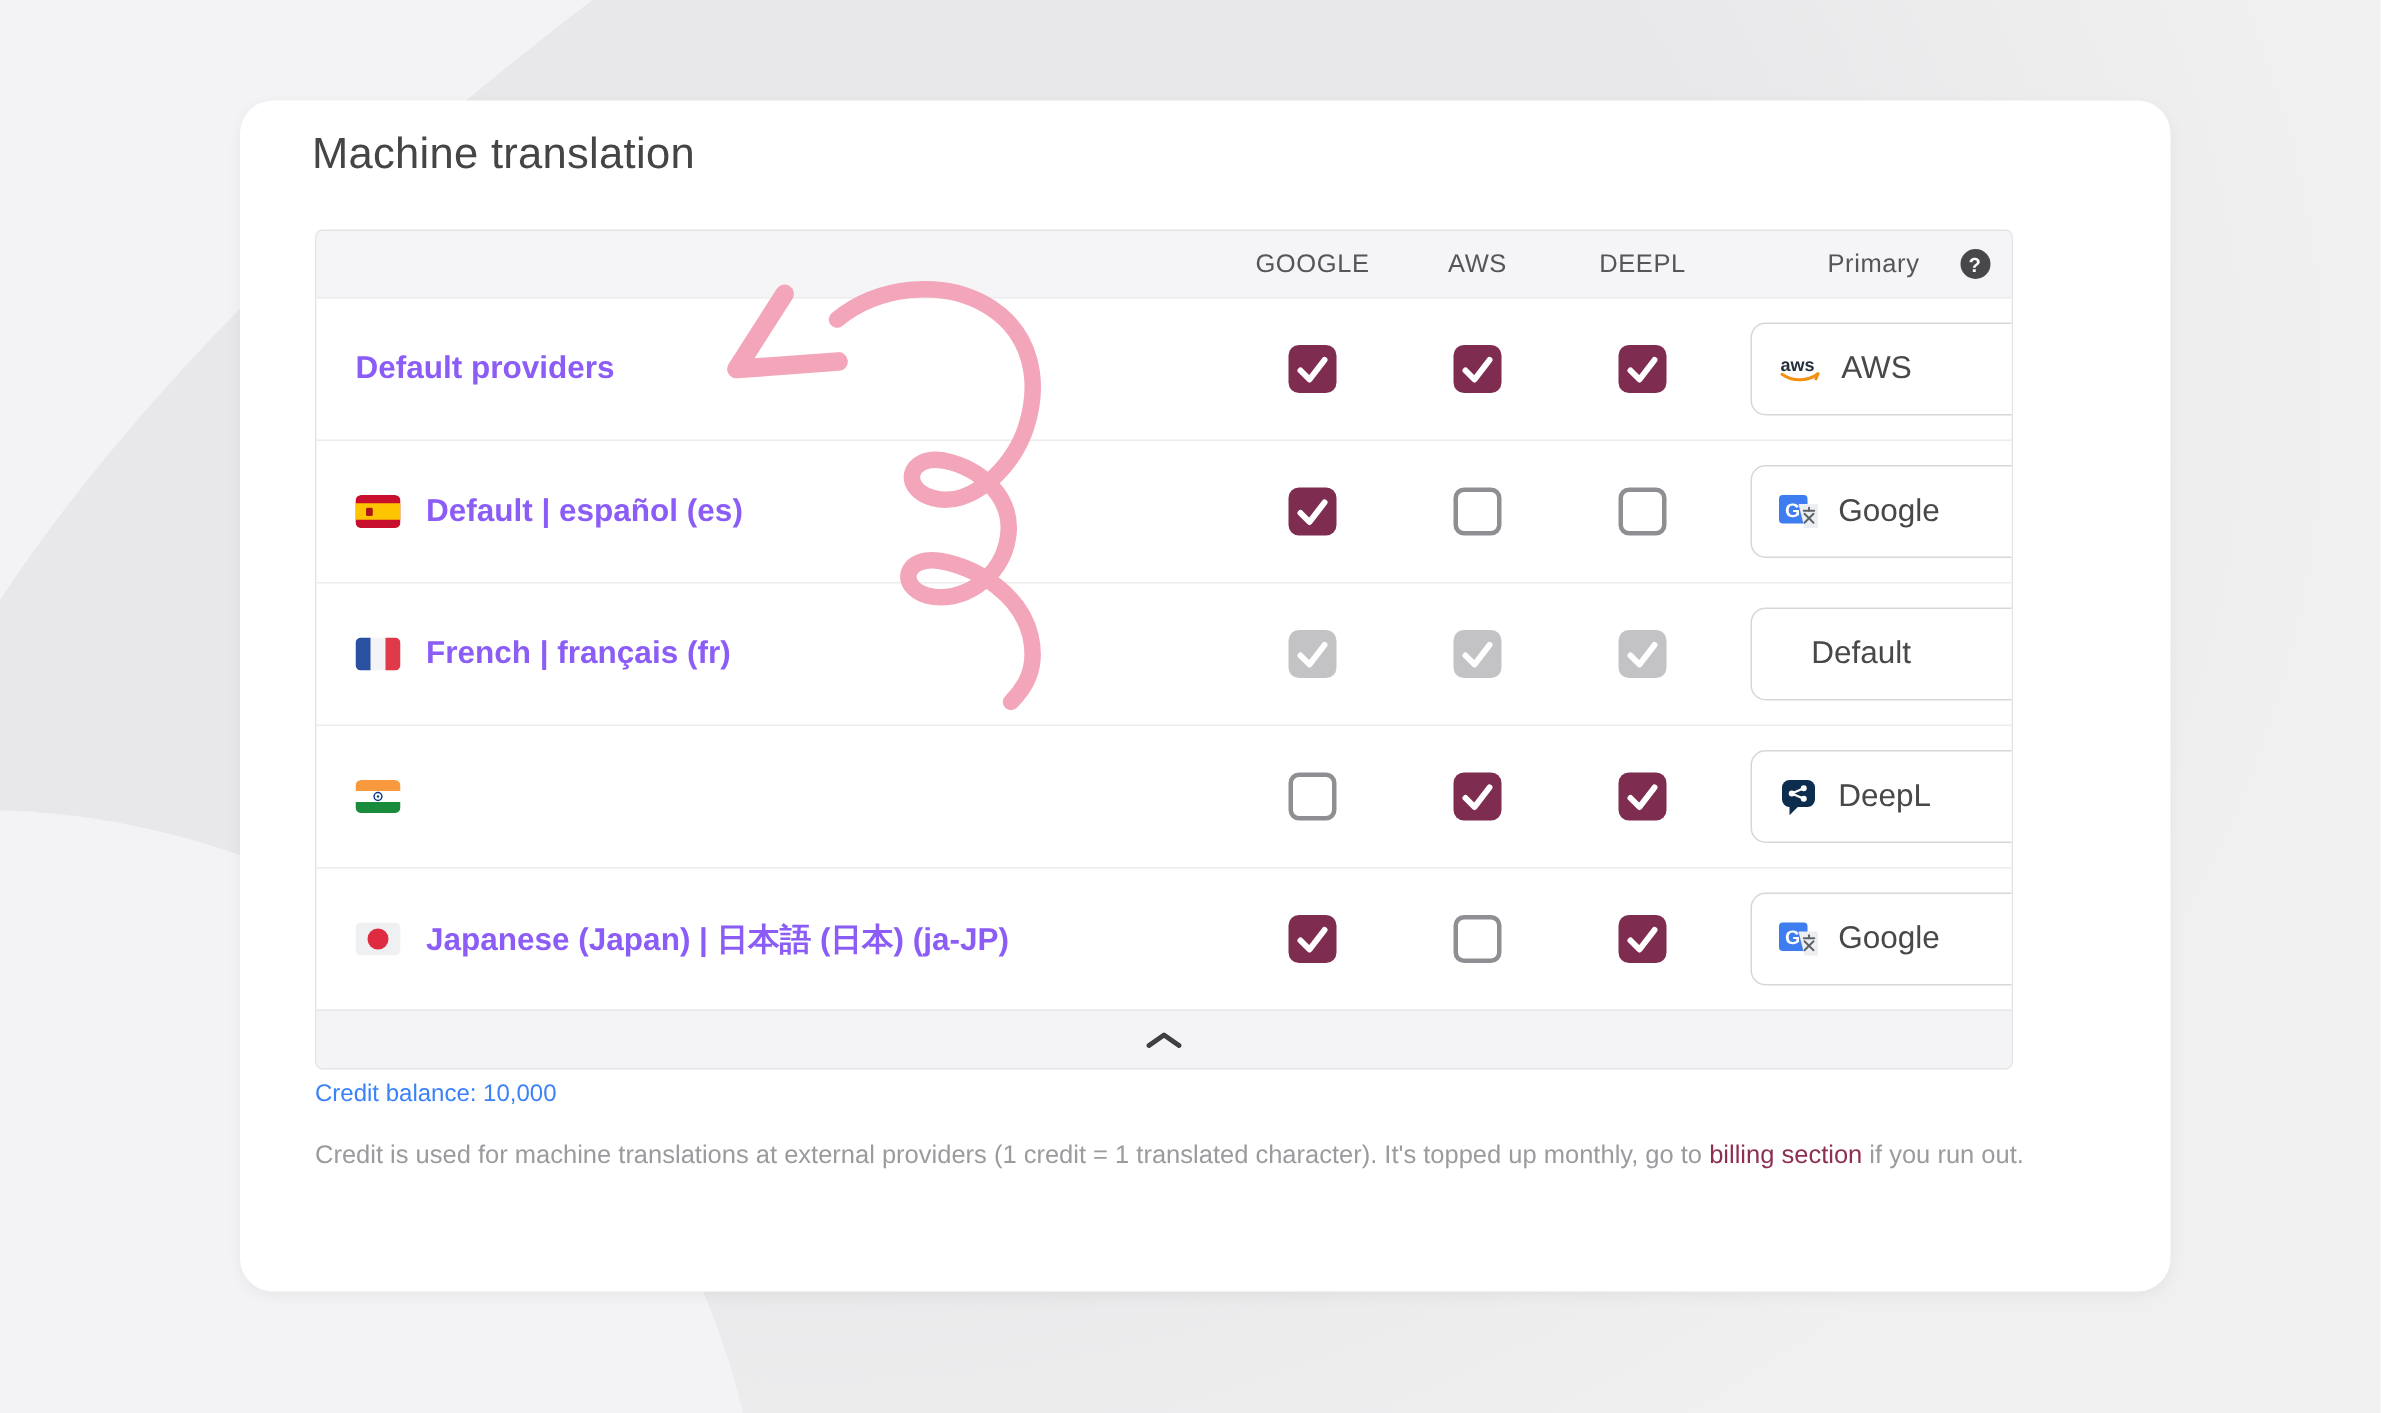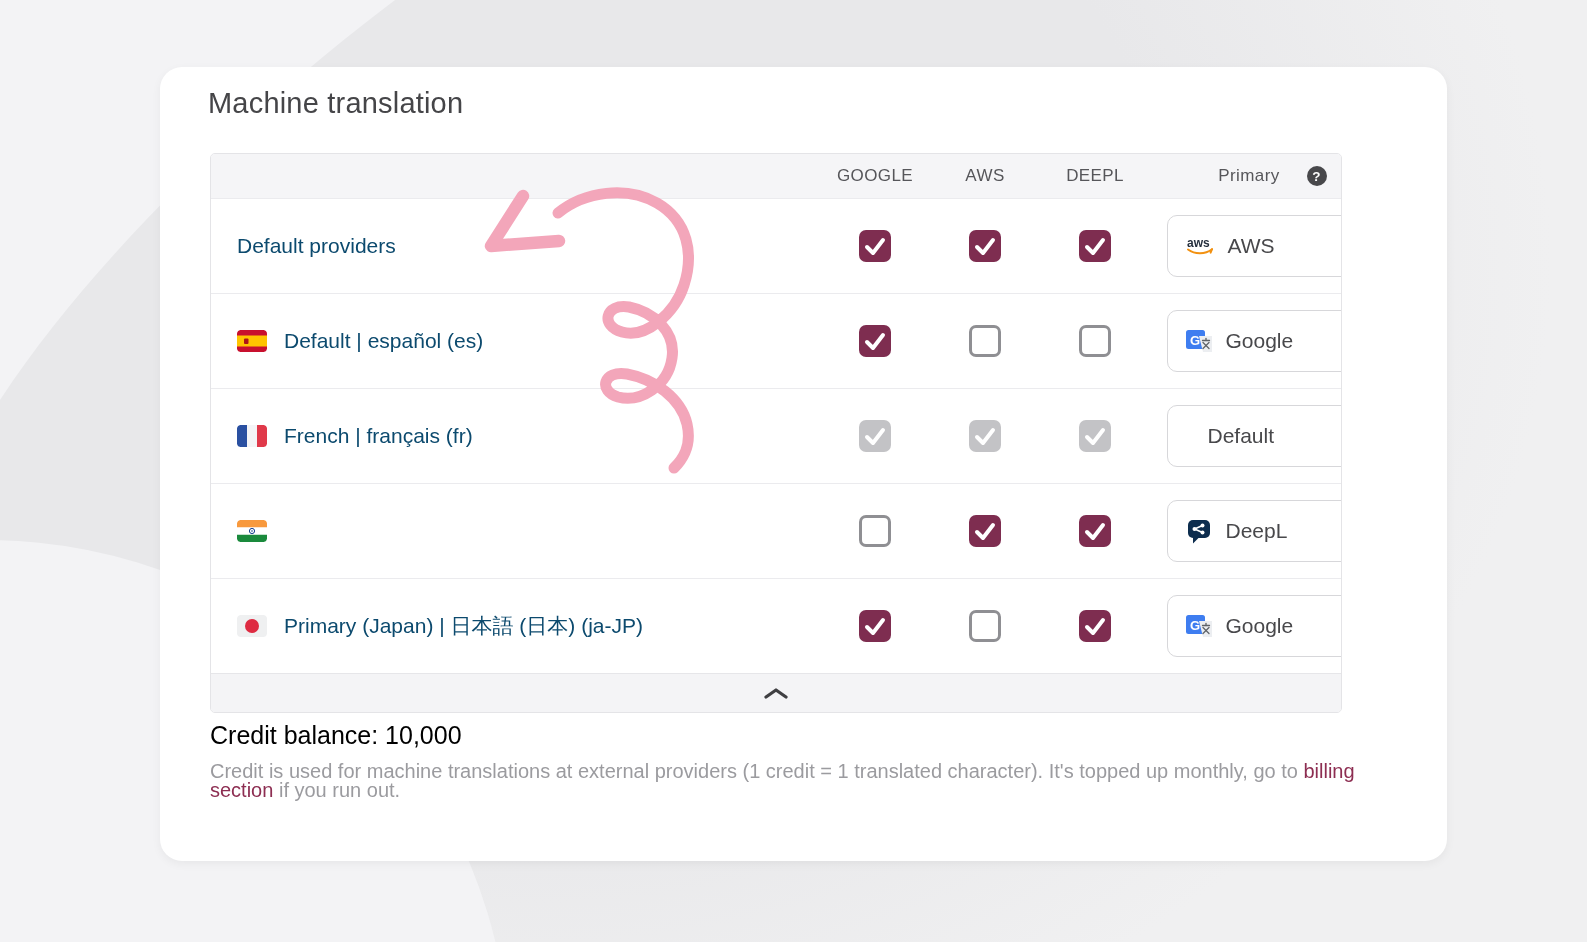--- a/index.html
+++ b/index.html
@@ -44,21 +44,21 @@
     height:44px;background:#f5f5f7;border-top:none;
   }
   .th{font-size:17px;color:#56565a;letter-spacing:.4px;text-align:center;}
   .th-primary{display:flex;align-items:center;justify-content:center;gap:27px;}
   .help{
     width:20px;height:20px;border-radius:50%;background:#48484b;color:#fff;
     font-size:13.5px;font-weight:bold;display:flex;align-items:center;justify-content:center;
     cursor:pointer;
   }
   .labelcell{padding-left:26px;display:flex;align-items:center;gap:17px;
-    font-size:21px;color:#0c4a6e;}
+    font-size:21px;color:#8b5cf6;font-weight:bold;}
   .flag{display:block;border-radius:3.5px;flex:0 0 auto;}
   
   .cb{
     width:32px;height:32px;border-radius:7px;justify-self:center;
     display:flex;align-items:center;justify-content:center;box-sizing:border-box;
     cursor:pointer;
   }
   .cb-checked{background:#7e2d50;}
   .cb-disabled{background:#c3c3c6;cursor:default;}
   .cb-unchecked{background:#fff;border:3px solid #8f8f93;}
@@ -71,22 +71,22 @@
   .dd-label{font-size:21px;color:#48484b;margin-left:14px;}
   .dd.no-icon .dd-label{margin-left:22px;}
   .caret{margin-left:auto;display:block;}
   
   .collapsebar{
     height:38px;background:#f4f4f6;border-top:1px solid #e6e6e9;
     display:flex;align-items:center;justify-content:center;cursor:pointer;
   }
   
   .footer{position:absolute;left:50px;top:654px;width:1192px;}
-  .credit{font-size:25px;font-weight:400;color:#000000;margin:0 0 12px 0;}
-  .desc{font-size:20px;color:#9b9b9f;line-height:19px;margin:0;}
+  .credit{font-size:16px;font-weight:400;color:#3b82f6;margin:0 0 12px 0;}
+  .desc{font-size:17px;color:#9b9b9f;line-height:38px;margin:0;}
   .desc a{color:#8d2e52;text-decoration:none;cursor:pointer;}
   
   .arrow{position:absolute;left:0;top:0;pointer-events:none;z-index:50;}
 </style>
 </head>
 <body>
 
 <div class="stage">
   <div class="bg-dark"></div>
   <svg class="bg-corner" width="420" height="420">
@@ -254,21 +254,21 @@
             </svg>
         </div>
       </div>
 
       <div class="trow">
         <div class="labelcell">
           <svg class="flag" width="30" height="22">
             <rect width="30" height="22" rx="3.5" fill="#eff0f1"></rect>
             <circle cx="15" cy="11" r="7" fill="#de2b42"></circle>
           </svg>
-          <span>Primary (Japan) | 日本語 (日本) (ja-JP)</span>
+          <span>Japanese (Japan) | 日本語 (日本) (ja-JP)</span>
         </div>
         <div class="cb cb-checked">
           <svg width="32" height="32">
               <polyline points="8,17 14,23 24,10" stroke="#fff" stroke-width="4" fill="none" stroke-linecap="round" stroke-linejoin="round"></polyline>
             </svg>
         </div>
         <div class="cb cb-unchecked">
           
         </div>
         <div class="cb cb-checked">

